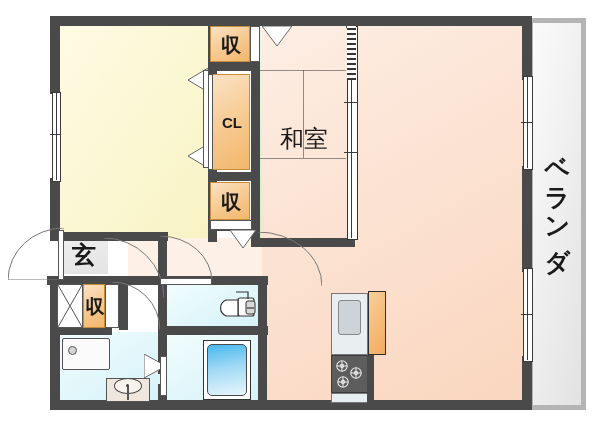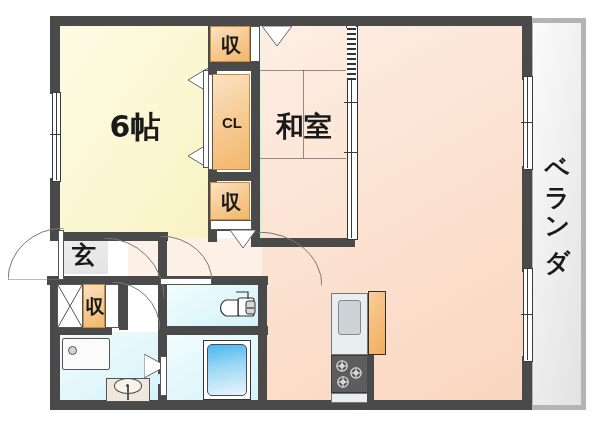--- a/index.html
+++ b/index.html
@@ -236,24 +236,23 @@
     </g>
   </svg>
   <div class="abs" style="left:331px;top:393px;width:37px;height:10px;background:#e9eef1;border:1px solid #777;"></div>
   <div class="abs" style="left:367px;top:355px;width:7px;height:48px;background:#4a4a4a;"></div>
 
   <div class="abs" style="left:368px;top:291px;width:18px;height:64px;
               background:linear-gradient(120deg,#f8cf9a 0%,#f3ab5e 100%);
               border:1px solid #2f2f2f;"></div>
 
   <div class="lbl" style="left:84px;top:84px;width:102px;height:86px;font-size:30px;font-weight:700;">
-    <span>6帖</span>
-  </div>
-
-  <div class="lbl" style="left:258px;top:86px;width:92px;height:82px;font-size:28px;font-weight:700;">
+  </div>
+
+  <div class="lbl" style="left:258px;top:98px;width:92px;height:82px;font-size:24px;font-weight:400;">
     <span>和室</span>
   </div>
 
 
   <div class="lbl" style="left:60px;top:236px;width:48px;height:38px;font-size:24px;font-weight:700;">
     <span>玄</span>
   </div>
 
   <div class="lbl" style="left:528px;top:130px;width:58px;height:140px;">
     <span class="vlbl" style="font-size:25px;font-weight:700;">ベランダ</span>

